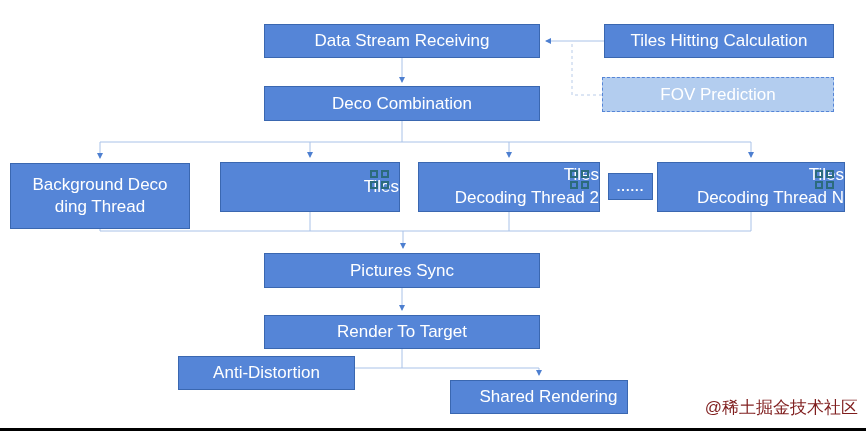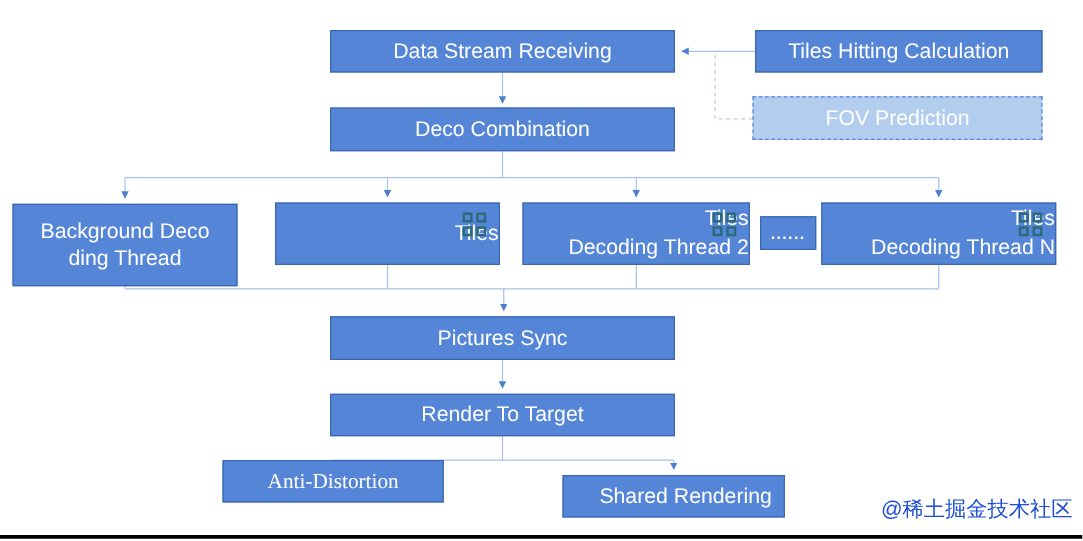--- a/index.html
+++ b/index.html
@@ -16,31 +16,31 @@
   #n-tiles-hitting{left:604px;top:24px;width:230px;height:34px;}
   #n-fov{left:602px;top:77px;width:232px;height:35px;background:#b3cdef;border:1px dashed #5585d7;}
   #n-tile-comb{left:264px;top:86px;width:276px;height:35px;}
   #n-bg-dec{left:10px;top:163px;width:180px;height:66px;flex-direction:column;line-height:1.3;}
   #n-t1{left:220px;top:162px;width:180px;height:50px;}
   #n-t2{left:418px;top:162px;width:182px;height:50px;}
   #n-dots{left:608px;top:173px;width:45px;height:27px;font-size:13px;letter-spacing:1px;font-weight:bold;}
   #n-tn{left:657px;top:162px;width:188px;height:50px;}
   #n-sync{left:264px;top:253px;width:276px;height:35px;}
   #n-render{left:264px;top:315px;width:276px;height:34px;}
-  #n-anti{left:178px;top:368px;width:177px;height:34px;font-family:Liberation Serif, serif;}
+  #n-anti{left:178px;top:356px;width:177px;height:34px;}
   #n-shared{left:450px;top:380px;width:178px;height:34px;padding-left:19px;}
   .thread-inner{width:100%;line-height:1.35;text-align:right;}
   .grid-icon{
     position:absolute;top:7px;right:7px;width:22px;height:22px;
     display:grid;grid-template-columns:8px 8px;grid-template-rows:8px 8px;gap:3px;
   }
   .grid-icon i{display:block;border:2px solid #2b6b7d;box-sizing:border-box;}
   #connectors{position:absolute;left:0;top:0;}
   #watermark{
-    position:absolute;right:8px;top:396px;color:#1d4ed8;font-size:17px;
+    position:absolute;right:8px;top:396px;color:#7f1d1d;font-size:17px;
   }
   #bottom-bar{position:absolute;left:0;top:428px;width:866px;height:3px;background:#000000;}
 </style>
 </head>
 <body>
 
 <svg id="connectors" width="866" height="433" aria-hidden="true">
   <defs>
     <marker id="arw" markerWidth="8" markerHeight="8" refX="5" refY="3" orient="auto">
       <path d="M0,0 L6,3 L0,6 z" fill="#4d7fd0"></path>

